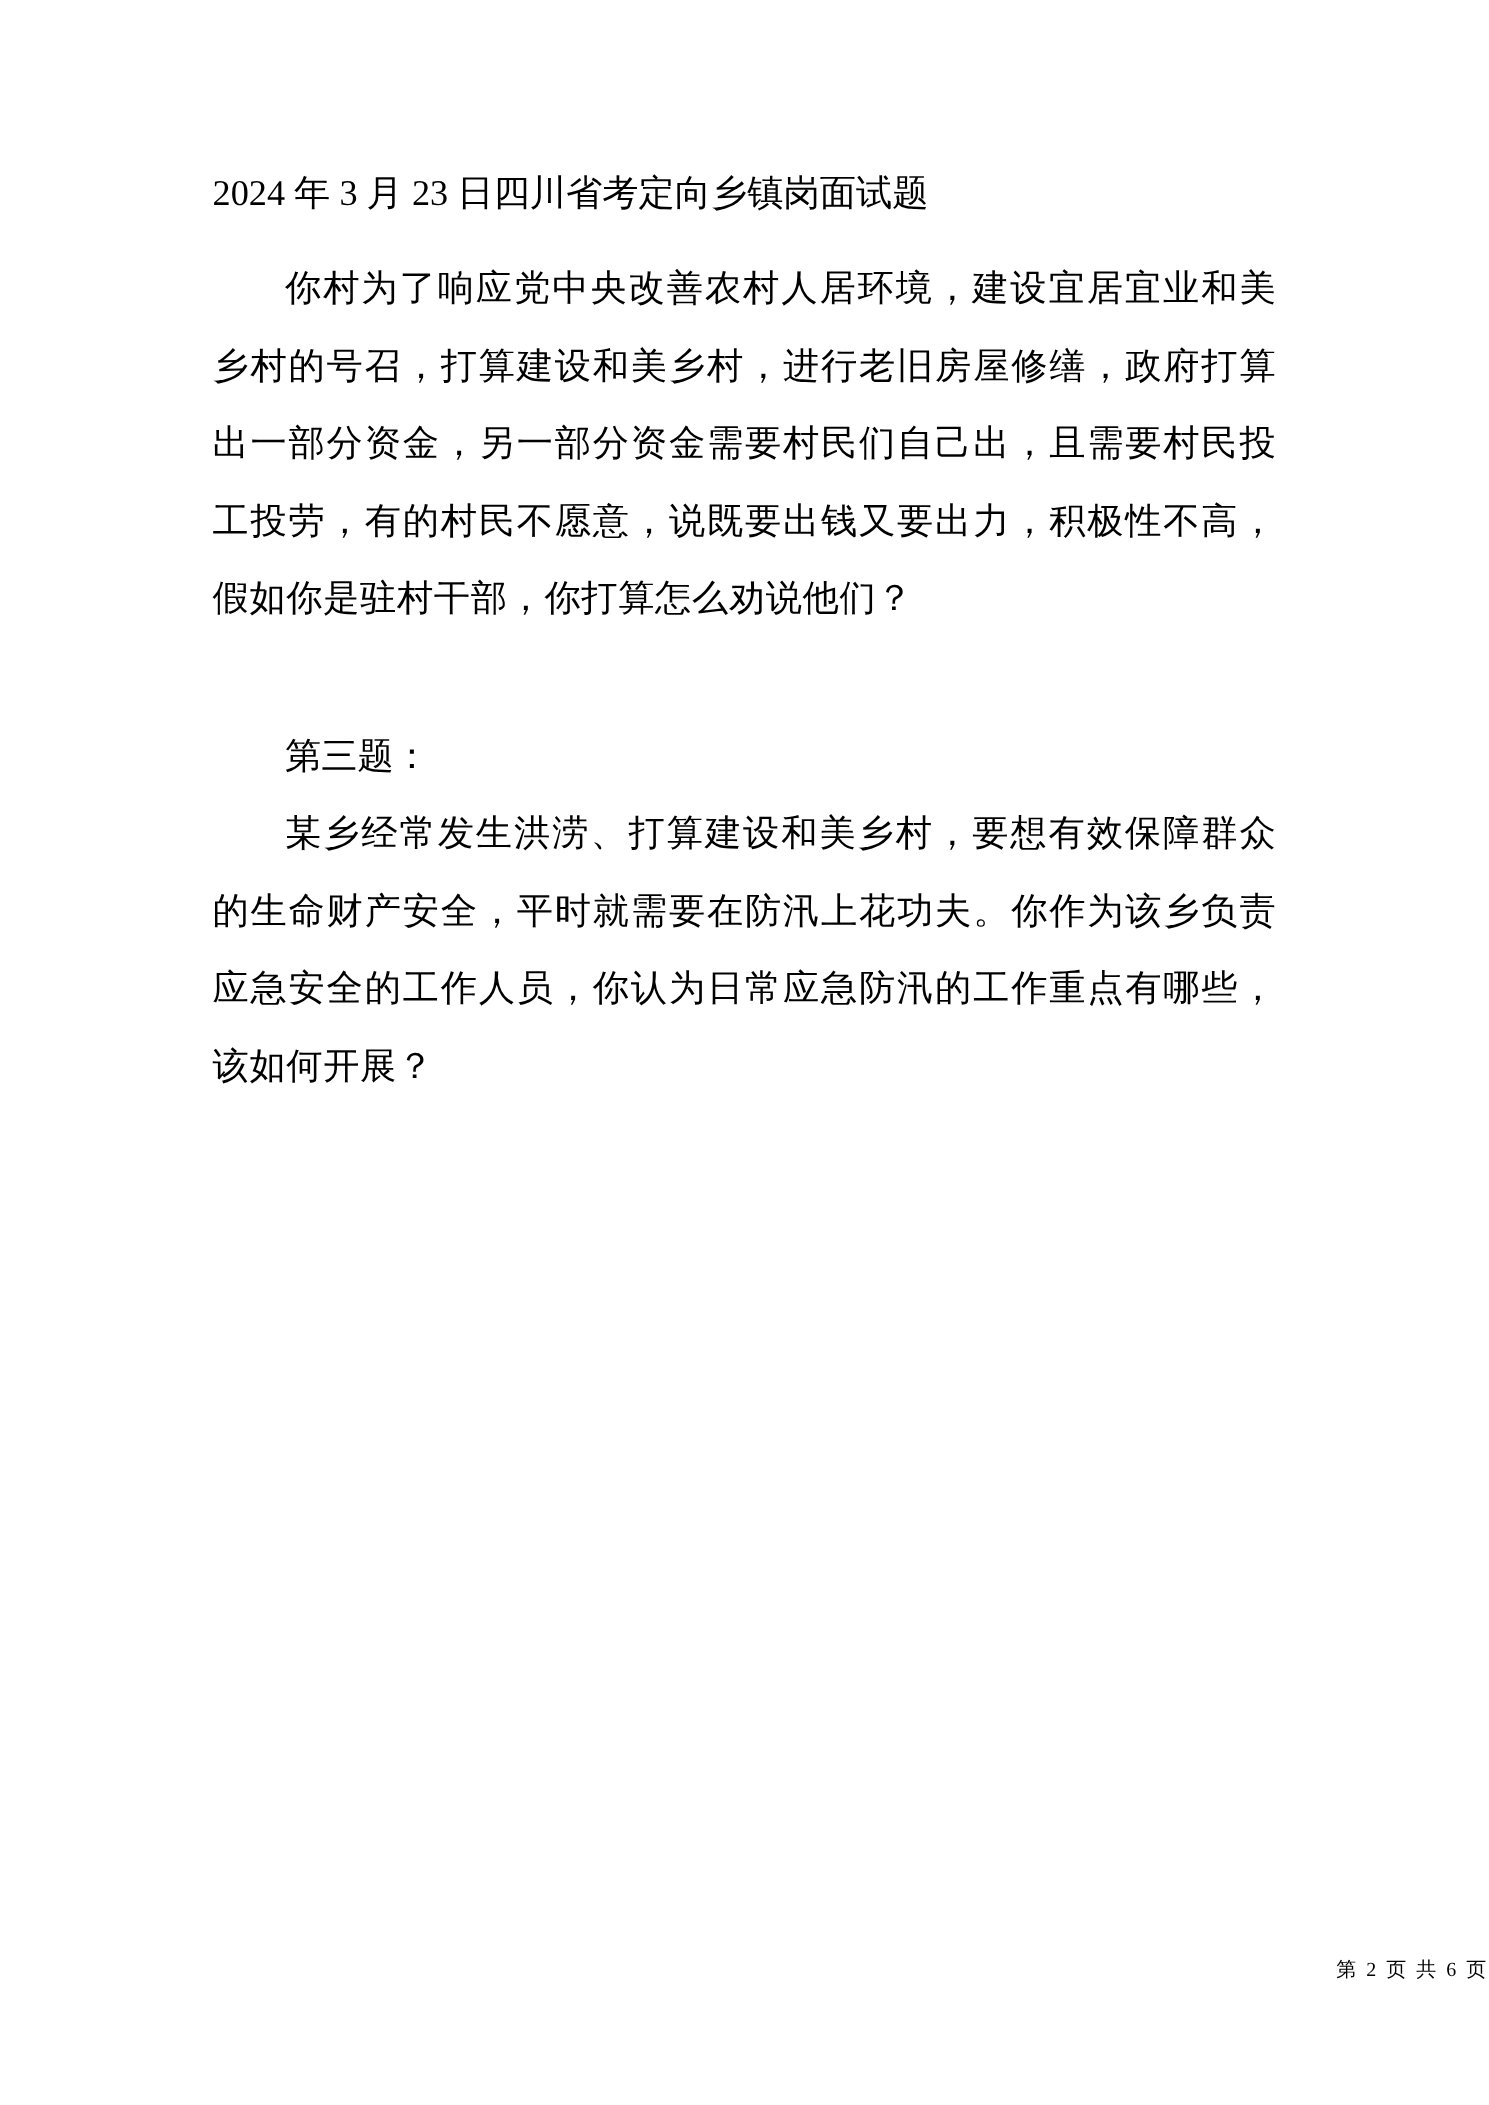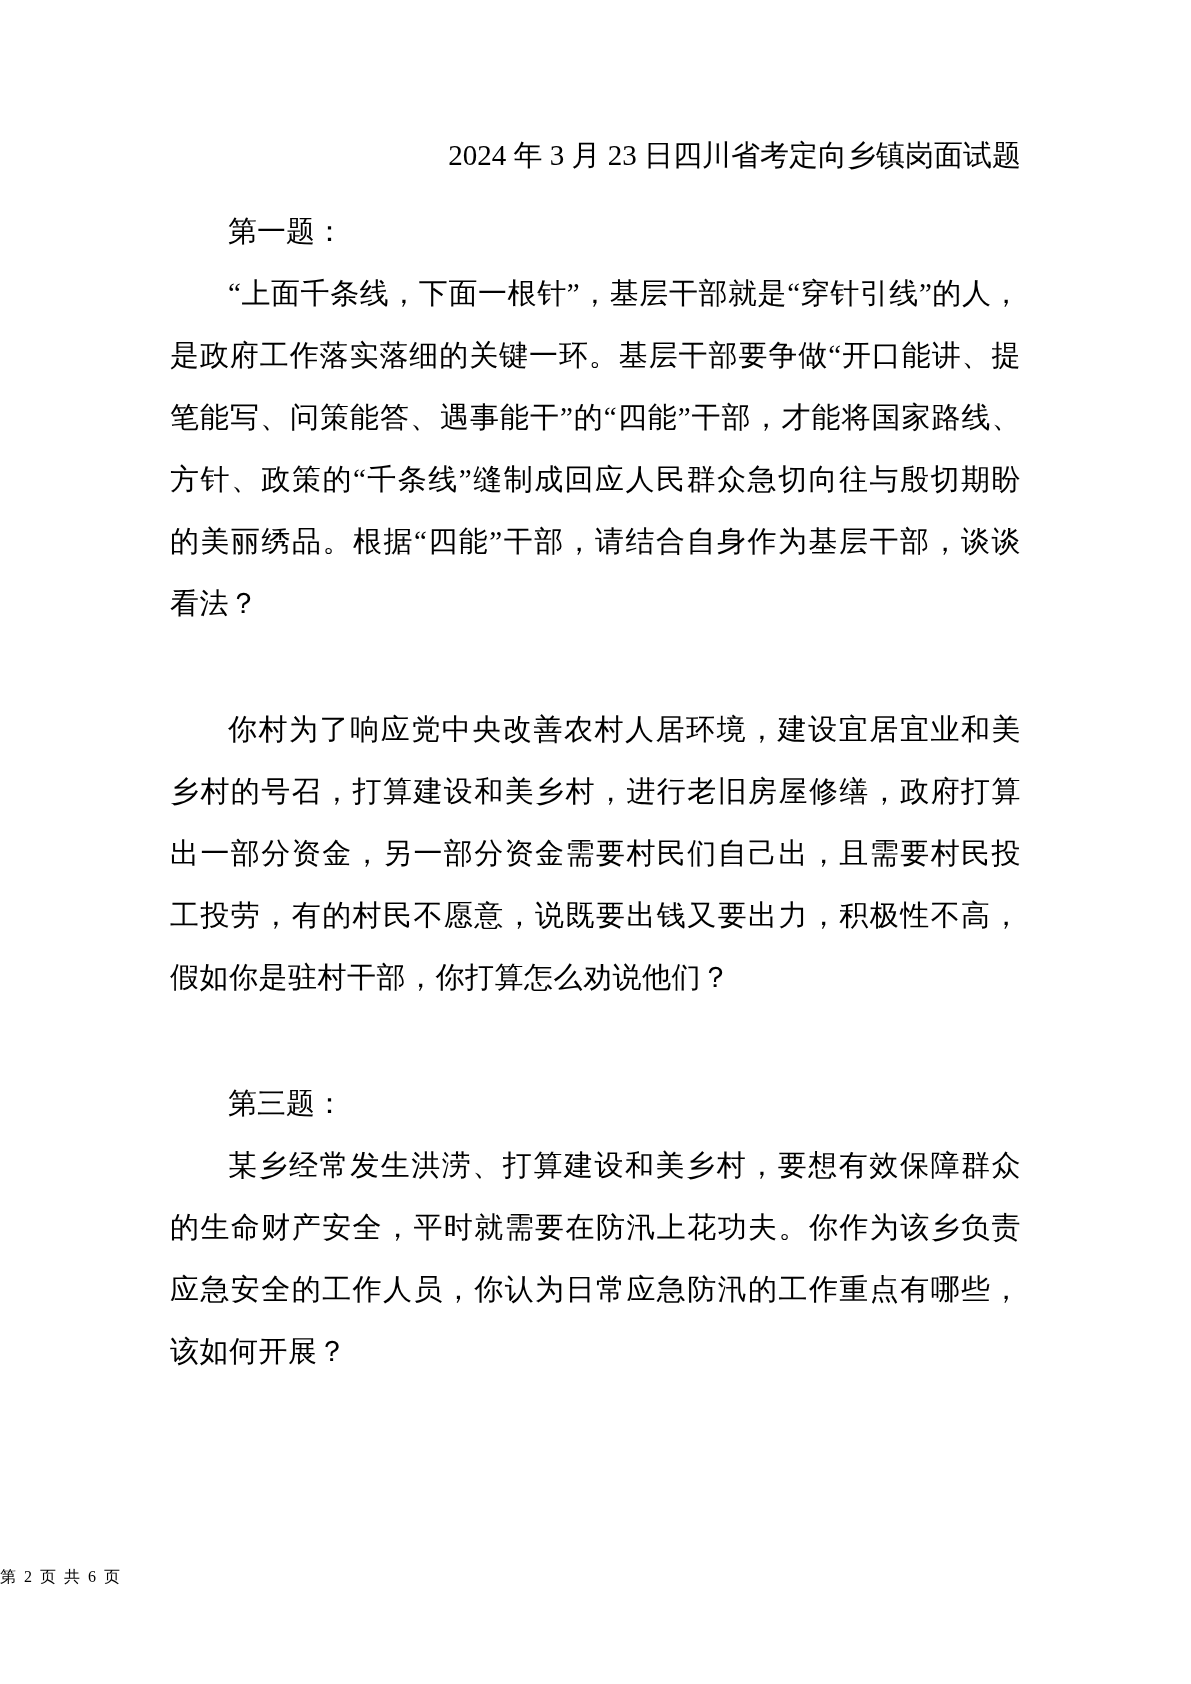--- a/index.html
+++ b/index.html
@@ -18,21 +18,21 @@
   .page {
     position: absolute;
     top: 0; left: 0; right: 0; bottom: 0;
     padding: 125px 170px 0 170px;
     box-sizing: border-box;
   }
   .doc-title {
     margin: 0 0 15px 0;
     font-size: 29px;
     font-weight: normal;
-    text-align: right;
+    text-align: left;
     line-height: 60px;
     white-space: nowrap;
   }
   .q-section { margin: 0; }
   .q-section + .q-section { margin-top: 64px; }
   .q-label {
     margin: 0;
     font-size: 29px;
     line-height: 62px;
     text-indent: 2em;
@@ -44,37 +44,33 @@
     text-indent: 2em;
     text-align: justify;
     text-justify: inter-character;
     letter-spacing: 0.5px;
   }
   .page-footer {
     position: absolute;
     left: 0;
     right: 0;
     top: 1565px;
-    text-align: left;
+    text-align: right;
     font-size: 16px;
     letter-spacing: 2px;
     line-height: 24px;
   }
 </style>
 </head>
 <body>
 
 <div class="page">
 
   <h1 class="doc-title">2024 年 3 月 23 日四川省考定向乡镇岗面试题</h1>
 
-  <div class="q-section">
-    <p class="q-label">第一题：</p>
-    <p class="q-body">“上面千条线，下面一根针”，基层干部就是“穿针引线”的人，是政府工作落实落细的关键一环。基层干部要争做“开口能讲、提笔能写、问策能答、遇事能干”的“四能”干部，才能将国家路线、方针、政策的“千条线”缝制成回应人民群众急切向往与殷切期盼的美丽绣品。根据“四能”干部，请结合自身作为基层干部，谈谈看法？</p>
-  </div>
 
   <div class="q-section">
     <p class="q-body">你村为了响应党中央改善农村人居环境，建设宜居宜业和美乡村的号召，打算建设和美乡村，进行老旧房屋修缮，政府打算出一部分资金，另一部分资金需要村民们自己出，且需要村民投工投劳，有的村民不愿意，说既要出钱又要出力，积极性不高，假如你是驻村干部，你打算怎么劝说他们？</p>
   </div>
 
   <div class="q-section">
     <p class="q-label">第三题：</p>
     <p class="q-body">某乡经常发生洪涝、打算建设和美乡村，要想有效保障群众的生命财产安全，平时就需要在防汛上花功夫。你作为该乡负责应急安全的工作人员，你认为日常应急防汛的工作重点有哪些，该如何开展？</p>
   </div>
 

